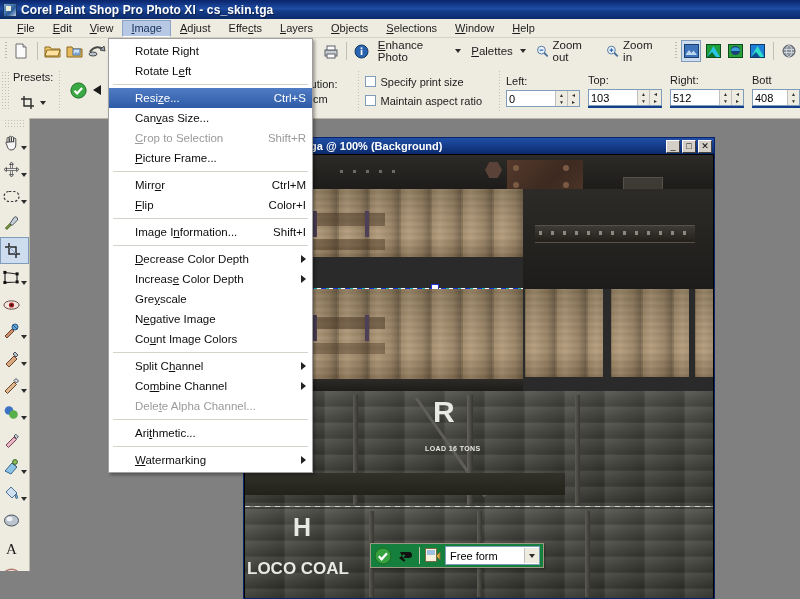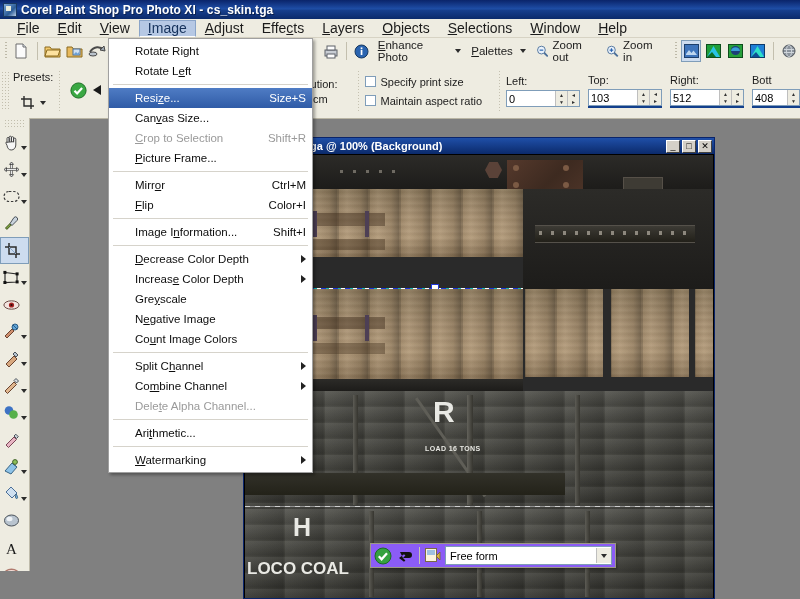--- a/index.html
+++ b/index.html
@@ -30,21 +30,21 @@
     color:#ffffff;font-weight:bold;font-size:12px;letter-spacing:0.1px;
     text-shadow:1px 1px 0 rgba(0,0,0,.4);
   }
   
   #menubar{
     position:absolute;left:0;top:19px;width:800px;height:19px;
     background:#eeece1;border-bottom:1px solid #d7d3c4;
     display:flex;align-items:center;padding-left:8px;box-sizing:border-box;
   }
   .menu-item{
-    padding:2px 9px;color:#1b1b1b;font-size:14px;line-height:13px;cursor:default;
+    padding:2px 9px;color:#1b1b1b;font-size:11px;line-height:13px;cursor:default;
   }
   .menu-item u{text-decoration:underline;}
   .menu-item.open{
     background:#b6c8e4;color:#16325c;
     border:1px solid #8aa4c8;border-bottom:1px solid #ffffff;
     padding:1px 8px;position:relative;z-index:60;
   }
   
   #toolbar1{
     position:absolute;left:0;top:38px;width:800px;height:26px;
@@ -143,22 +143,22 @@
       linear-gradient(to bottom,#50504a,#43433d 60%,#3a3a35);
   }
   .cartext{position:absolute;color:#e9e9e4;font-weight:bold;font-family:"Liberation Sans",sans-serif;}
   .selline{
     position:absolute;height:1px;width:100%;
     background:repeating-linear-gradient(to right,#fff 0 4px,#1f37d8 4px 9px,#16b9b0 9px 12px);
   }
   .selhandle{position:absolute;width:8px;height:8px;background:#fff;border:1px solid #1f37d8;box-sizing:border-box;}
   
   #croptool{
-    position:absolute;left:370px;top:543px;width:246px;height:25px;
-    background:#8b5cf6;border:1px solid #9c9884;display:flex;align-items:center;padding:0 3px;box-sizing:border-box;
+    position:absolute;left:370px;top:543px;width:174px;height:25px;
+    background:#15803d;border:1px solid #9c9884;display:flex;align-items:center;padding:0 3px;box-sizing:border-box;
     box-shadow:1px 1px 2px rgba(0,0,0,.35);
   }
   #croptool .ct-sep{width:1px;height:17px;background:#c8c4b4;margin:0 4px;}
   #croptool .ctcombo{
     flex:1;height:17px;border:1px solid #7f9db9;background:#fff;display:flex;align-items:center;
     padding-left:4px;font-size:11px;color:#000;margin-left:4px;
   }
   #croptool .ctcombo .cb{margin-left:auto;width:14px;height:15px;background:#eeece1;
     border-left:1px solid #bfbfbf;display:flex;align-items:center;justify-content:center;}
   
@@ -715,21 +715,21 @@
 <div id="dropdown">
   <div class="dd-item">
     <span>Rotate Right</span>
   </div>
   <div class="dd-item">
     <span>Rotate L<u>e</u>ft</span>
   </div>
   <div class="dd-sep"></div>
   <div class="dd-item sel">
     <span>Resi<u>z</u>e...</span>
-    <span class="accel">Size+S</span>
+    <span class="accel">Ctrl+S</span>
   </div>
   <div class="dd-item">
     <span>Can<u>v</u>as Size...</span>
   </div>
   <div class="dd-item disabled">
     <span><u>C</u>rop to Selection</span>
     <span class="accel">Shift+R</span>
   </div>
   <div class="dd-item">
     <span><u>P</u>icture Frame...</span>

